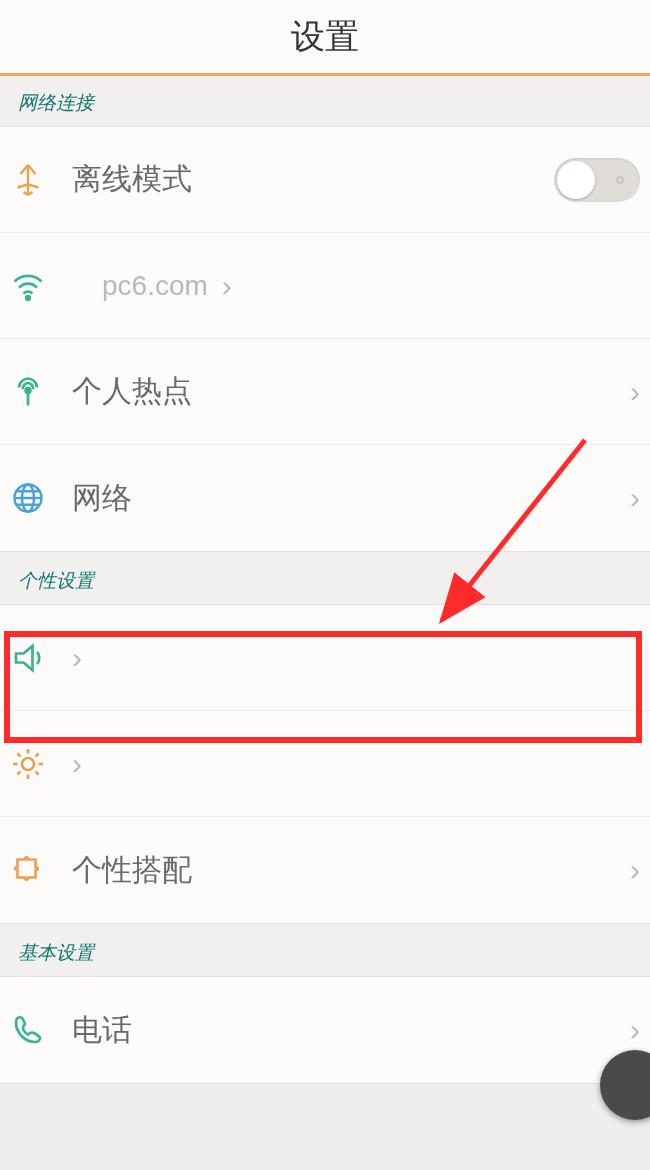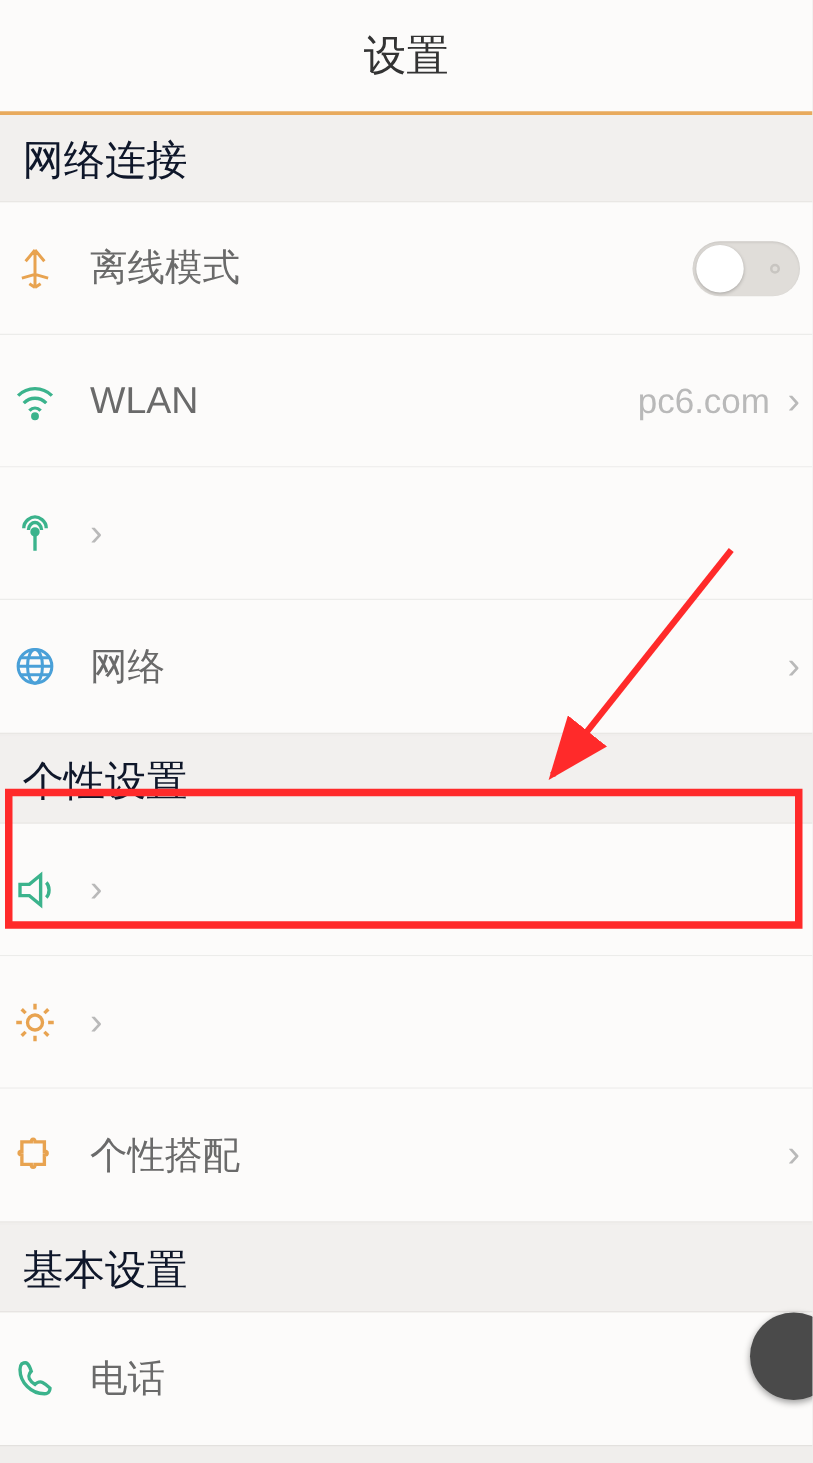--- a/index.html
+++ b/index.html
@@ -5,34 +5,35 @@
   * { box-sizing: border-box; margin: 0; padding: 0; }
   body {
     width: 650px;
     height: 1170px;
     background: #f0eeec;
     font-family: -apple-system, "Helvetica Neue", Arial, sans-serif;
     overflow: hidden;
     position: relative;
   }
   .header {
-    height: 92px;
+    height: 76px;
     background: #fcfbfa;
     display: flex;
     align-items: center;
     justify-content: center;
     font-size: 34px;
     color: #333;
     border-bottom: 3px solid #e8aa5d;
   }
   .section-header {
     padding: 14px 18px 10px 18px;
-    font-size: 33px;
-    color: #0f172a;
+    font-size: 19px;
+    color: #0f766e;
     background: #f2f0ee;
+    font-style: italic;
   }
   .group {
     background: #fcfbfa;
     border-top: 1px solid #e3e1de;
     border-bottom: 1px solid #e3e1de;
     margin-bottom: 2px;
   }
   .row {
     display: flex;
     align-items: center;
@@ -140,34 +141,34 @@
 
   <div class="row">
     <span class="icon">
       <svg width="36" height="36" viewBox="0 0 24 24" fill="none" stroke="#3bb38c" stroke-width="1.8">
         <path d="M3 9 C8 4 16 4 21 9"></path>
         <path d="M6 13 C9.5 9.5 14.5 9.5 18 13"></path>
         <path d="M9 17 C10.8 15.2 13.2 15.2 15 17"></path>
         <circle cx="12" cy="20" r="1.2" fill="#3bb38c"></circle>
       </svg>
     </span>
-    <span class="label">WLAN</span>
     <span class="value">pc6.com</span>
     <span class="chevron">›</span>
   </div>
 
   <div class="row">
     <span class="icon">
       <svg width="36" height="36" viewBox="0 0 24 24" fill="none" stroke="#3bb38c" stroke-width="1.8">
         <path d="M6 9 C6 5 10 3 12 3 C14 3 18 5 18 9"></path>
         <path d="M8.5 10 C8.5 7.5 10.5 6 12 6 C13.5 6 15.5 7.5 15.5 10"></path>
         <circle cx="12" cy="11" r="1.6" fill="#3bb38c"></circle>
         <line x1="12" y1="12" x2="12" y2="21"></line>
       </svg>
     </span>
+    <span class="label">个人热点</span>
     <span class="chevron">›</span>
   </div>
 
   <div class="row">
     <span class="icon">
       <svg width="36" height="36" viewBox="0 0 24 24" fill="none" stroke="#4aa0d8" stroke-width="1.6">
         <circle cx="12" cy="12" r="9"></circle>
         <ellipse cx="12" cy="12" rx="4" ry="9"></ellipse>
         <line x1="3" y1="12" x2="21" y2="12"></line>
         <path d="M4.5 7.5 L19.5 7.5 M4.5 16.5 L19.5 16.5"></path>

